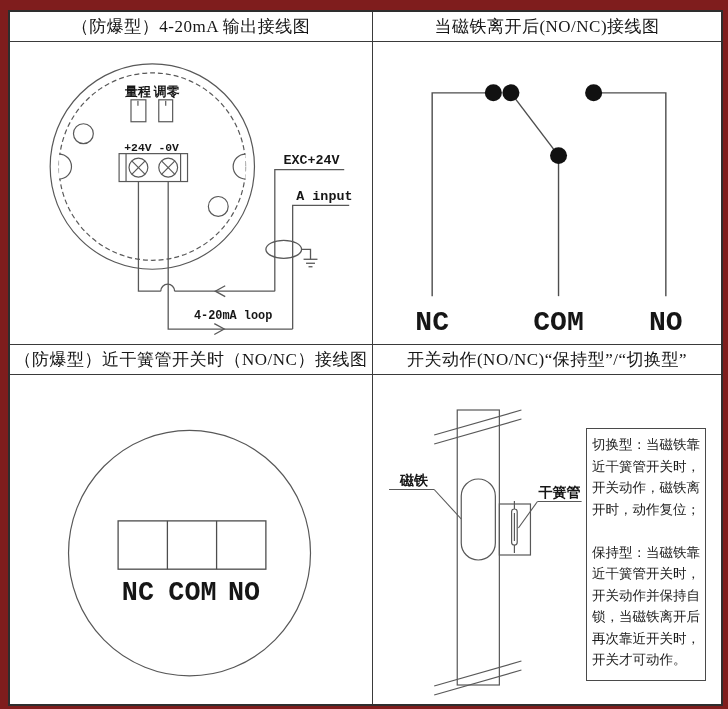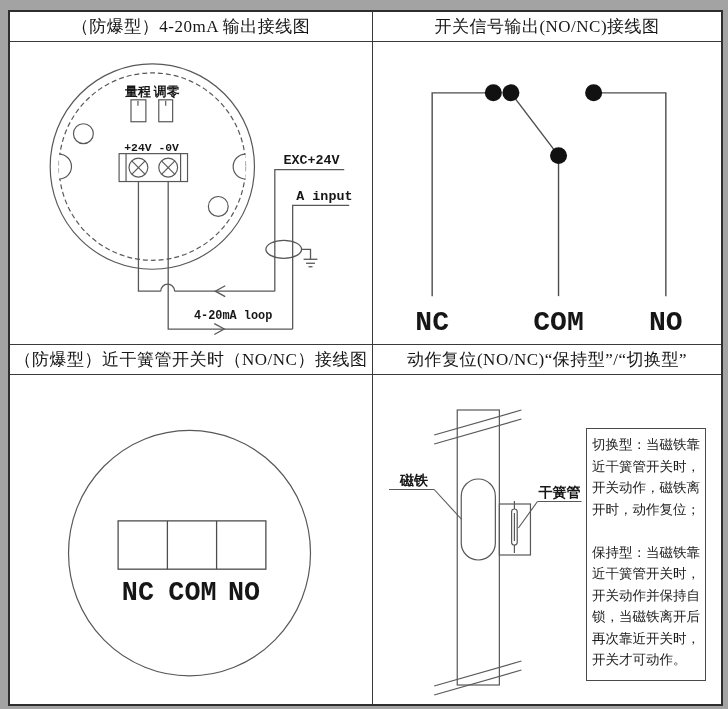--- a/index.html
+++ b/index.html
@@ -1,17 +1,17 @@
 <!DOCTYPE html>
 <html><head>
 <meta charset="utf-8">
 <style>
   html,body { margin:0; padding:0; background:#ffffff; }
   .sheet {
-    position:relative; width:728px; height:709px; background:#a3a3a3;
+    position:relative; width:728px; height:709px; background:#7f1d1d;
     font-family:"Liberation Sans", sans-serif; color:#1a1a1a;
   }
   .grid {
     position:absolute; left:8px; top:10px; width:711px; height:692px;
     border:2px solid #2e2e2e; background:#ffffff;
     display:grid; grid-template-columns:363px auto; grid-template-rows:30px 303px 30px auto;
   }
   .cell {
     position:relative; background:#ffffff; overflow:hidden; box-sizing:border-box;
     border-right:1px solid #3a3a3a; border-bottom:1px solid #3a3a3a;
@@ -38,21 +38,21 @@
 </head>
 <body>
 
 <div class="sheet">
   <div class="grid">
 
     <div class="cell header">
       <span>（防爆型）4-20mA 输出接线图</span>
     </div>
     <div class="cell header last-col">
-      <span>开关信号输出(NO/NC)接线图</span>
+      <span>当磁铁离开后(NO/NC)接线图</span>
     </div>
 
     <div class="cell">
       <svg viewBox="0 0 365 303" preserveAspectRatio="none">
         <g stroke="#585858" stroke-width="1.2" fill="none">
           <circle cx="143.5" cy="125" r="103"></circle>
           <circle cx="143.5" cy="125" r="94" stroke-dasharray="5 3"></circle>
           <path d="M 49.5,112.5 A 12.5 12.5 0 0 1 49.5,137.5" fill="#ffffff"></path>
           <path d="M 237.5,112.5 A 12.5 12.5 0 0 0 237.5,137.5" fill="#ffffff"></path>
           <circle cx="74" cy="92" r="10"></circle>
@@ -117,21 +117,21 @@
         <text class="mono" x="59" y="289" font-size="28" text-anchor="middle">NC</text>
         <text class="mono" x="185" y="289" font-size="28" text-anchor="middle">COM</text>
         <text class="mono" x="292" y="289" font-size="28" text-anchor="middle">NO</text>
       </svg>
     </div>
 
     <div class="cell header">
       <span>（防爆型）近干簧管开关时（NO/NC）接线图</span>
     </div>
     <div class="cell header last-col">
-      <span>动作复位(NO/NC)“保持型”/“切换型”</span>
+      <span>开关动作(NO/NC)“保持型”/“切换型”</span>
     </div>
 
     <div class="cell last-row">
       <svg viewBox="0 0 365 327" preserveAspectRatio="none">
         <circle cx="181" cy="177" r="122" stroke="#585858" stroke-width="1.2" fill="none"></circle>
         <g stroke="#4d4d4d" stroke-width="1.3" fill="none">
           <rect x="109" y="145" width="149" height="48"></rect>
           <line x1="158.7" y1="145" x2="158.7" y2="193"></line>
           <line x1="208.3" y1="145" x2="208.3" y2="193"></line>
         </g>

